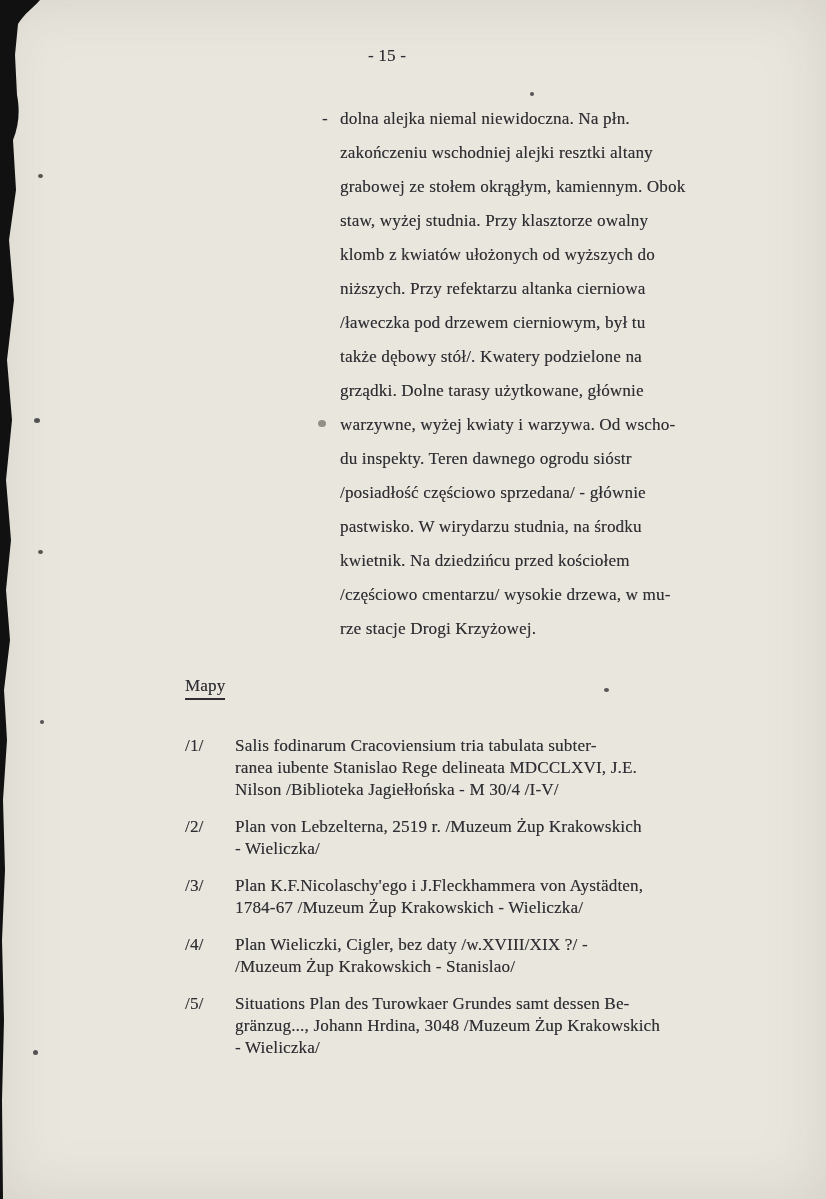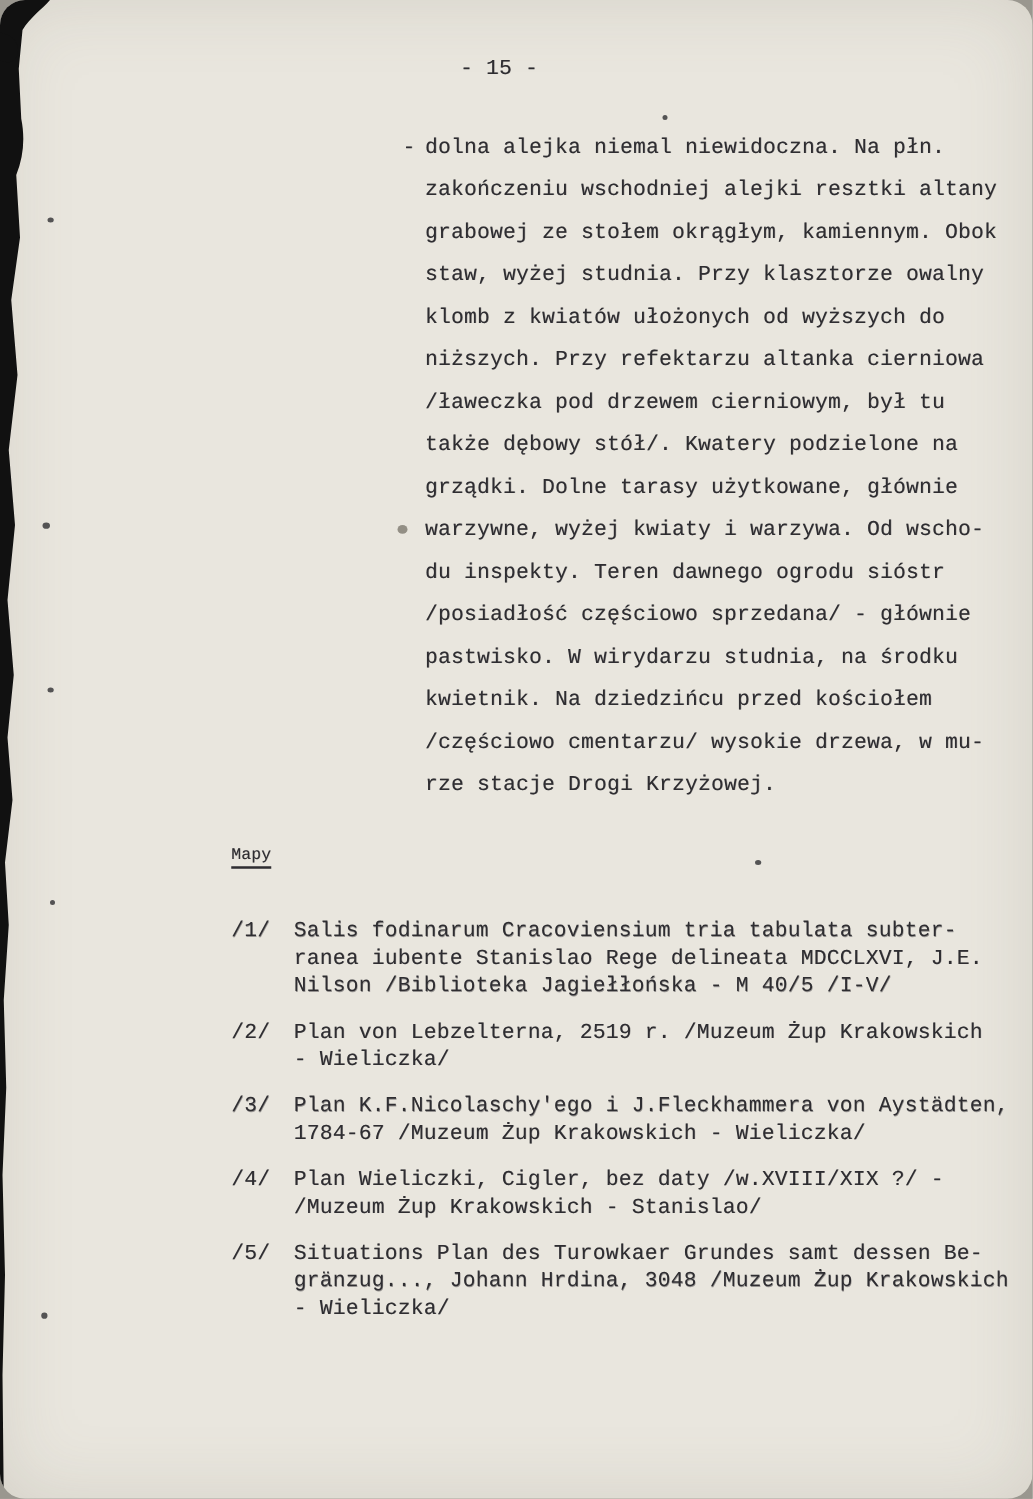--- a/index.html
+++ b/index.html
@@ -4,24 +4,23 @@
 <style>
   * { margin: 0; padding: 0; box-sizing: border-box; }
   html, body { background: #9a978f; }
   .page {
     position: relative;
     width: 826px;
     height: 1199px;
     margin: 0 auto;
     background: #e9e6de;
     overflow: hidden;
-    font-family: Liberation Mono, monospace;
+    font-family: Liberation Serif, serif;
     color: #2e2d31;
     box-shadow: inset 0 0 60px rgba(120,115,100,0.18);
-    border-radius: 20px;
   }
   .ink {
     letter-spacing: 0.2px;
     text-shadow: 0.3px 0.3px 0.5px rgba(46,45,49,0.45);
   }
   .page-number {
     position: absolute;
     top: 46px;
     left: 368px;
     font-size: 17px;
@@ -34,21 +33,21 @@
     display: flex;
     font-size: 17px;
     line-height: 34px;
   }
   .paragraph .dash { width: 18px; flex: 0 0 18px; }
   .paragraph .para-text { white-space: pre-line; width: 468px; }
   .maps-heading {
     position: absolute;
     top: 676px;
     left: 185px;
-    font-size: 13px;
+    font-size: 17px;
     border-bottom: 2px solid #2e2d31;
     padding-bottom: 2px;
   }
   .maps-list {
     position: absolute;
     top: 735px;
     left: 185px;
     width: 625px;
   }
   .map-item {
@@ -117,21 +116,21 @@
   </div>
 
   <div class="maps-heading ink">Mapy</div>
 
   <div class="maps-list">
 
     <div class="map-item">
       <span class="item-num ink">/1/</span>
       <span class="item-text ink">Salis fodinarum Cracoviensium tria tabulata subter-
 ranea iubente Stanislao Rege delineata MDCCLXVI, J.E.
-Nilson /Biblioteka Jagiełłońska - M 40/5 /I-V/</span>
+Nilson /Biblioteka Jagiełłońska - M 30/4 /I-V/</span>
     </div>
 
     <div class="map-item">
       <span class="item-num ink">/2/</span>
       <span class="item-text ink">Plan von Lebzelterna, 2519 r. /Muzeum Żup Krakowskich
 - Wieliczka/</span>
     </div>
 
     <div class="map-item">
       <span class="item-num ink">/3/</span>

